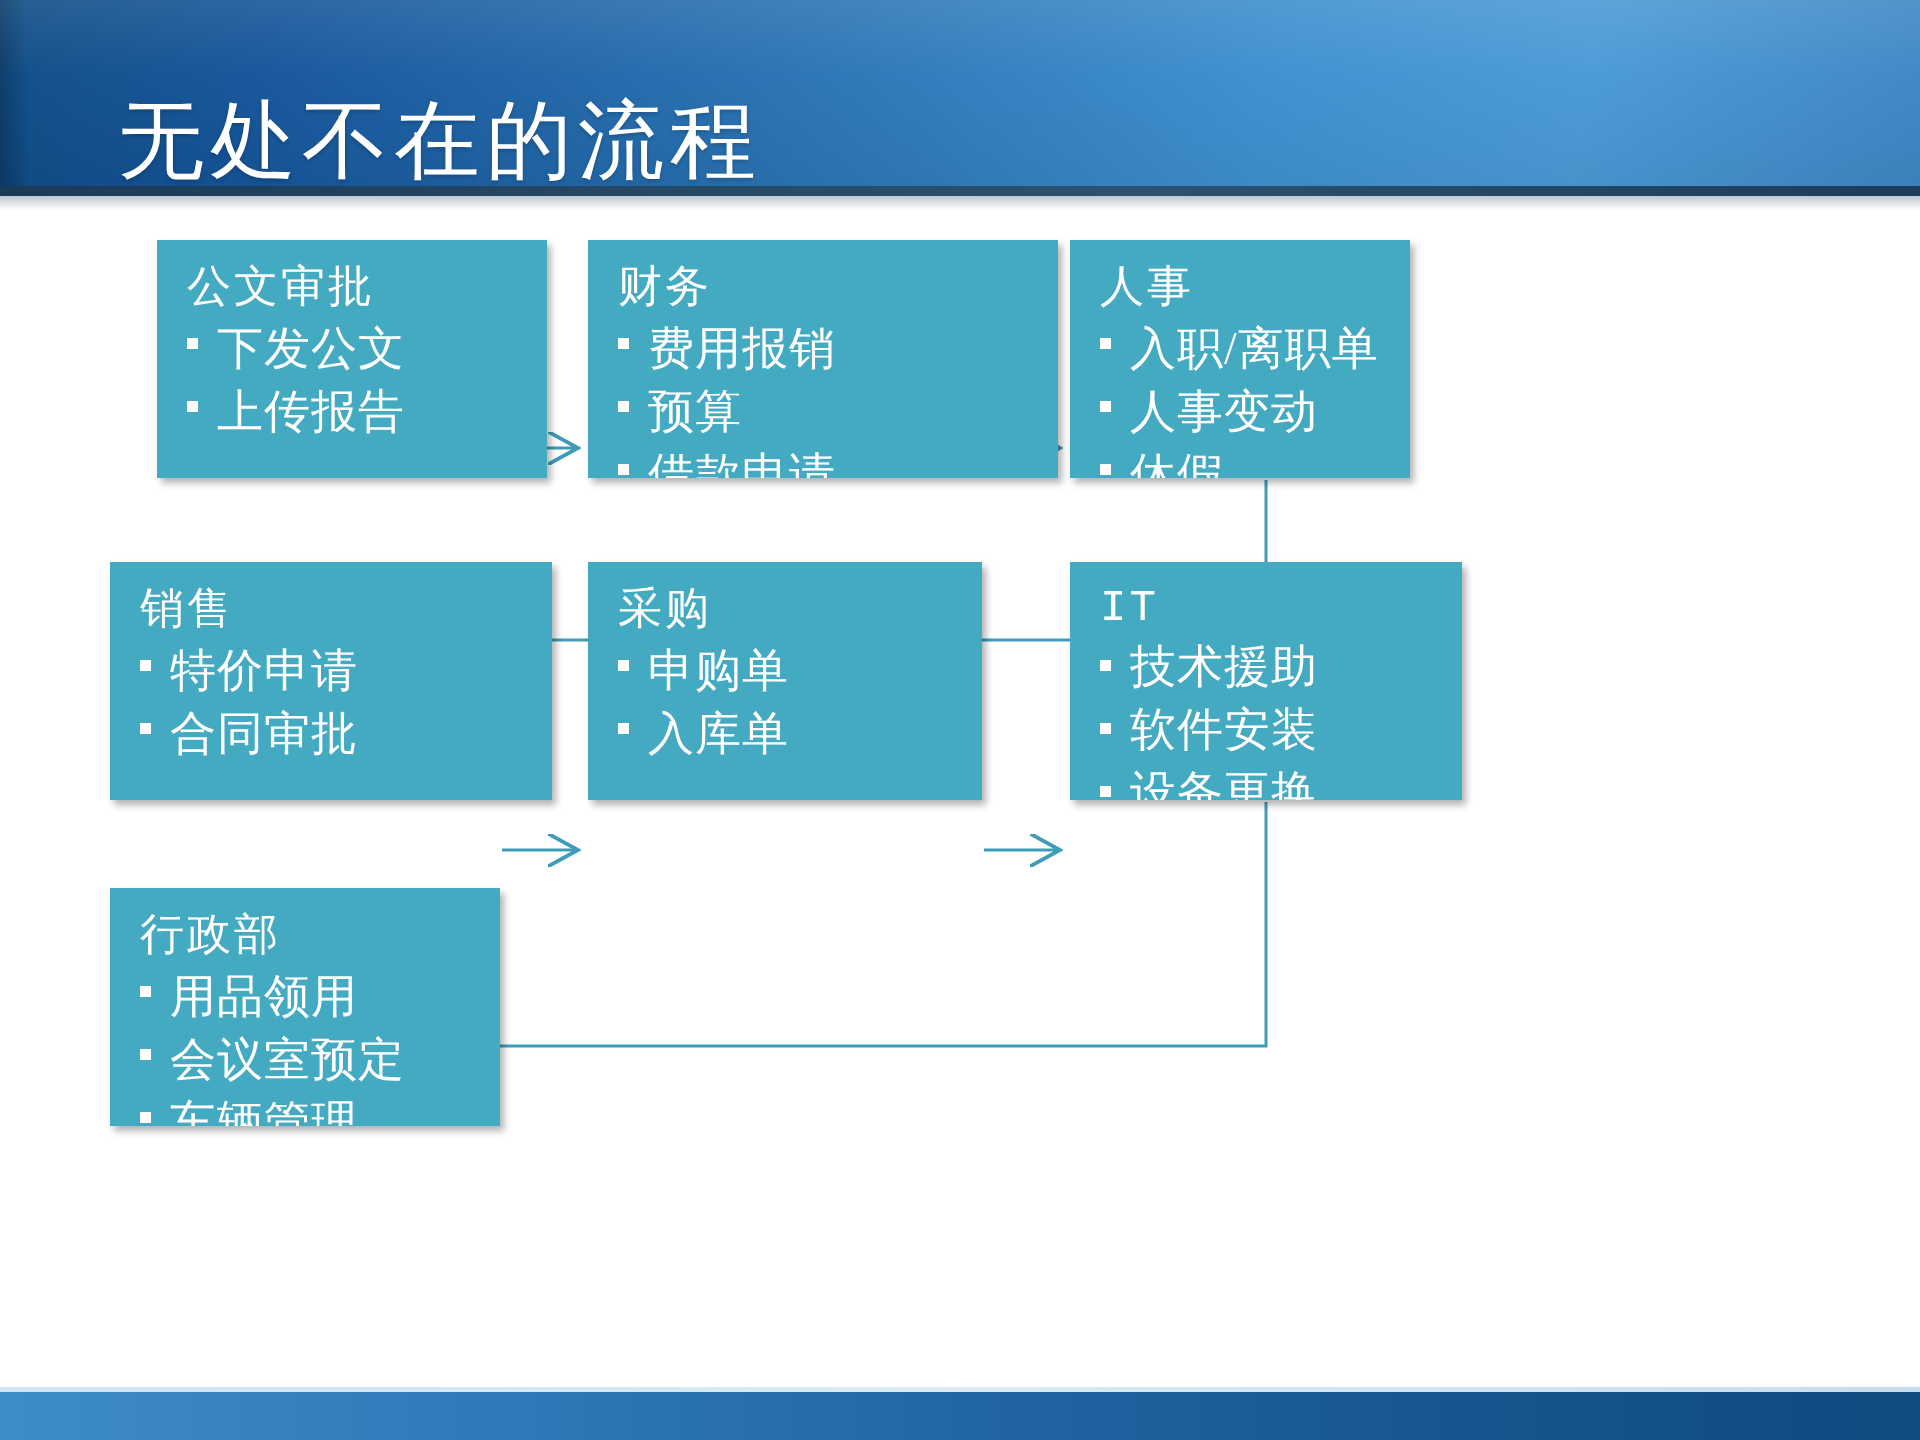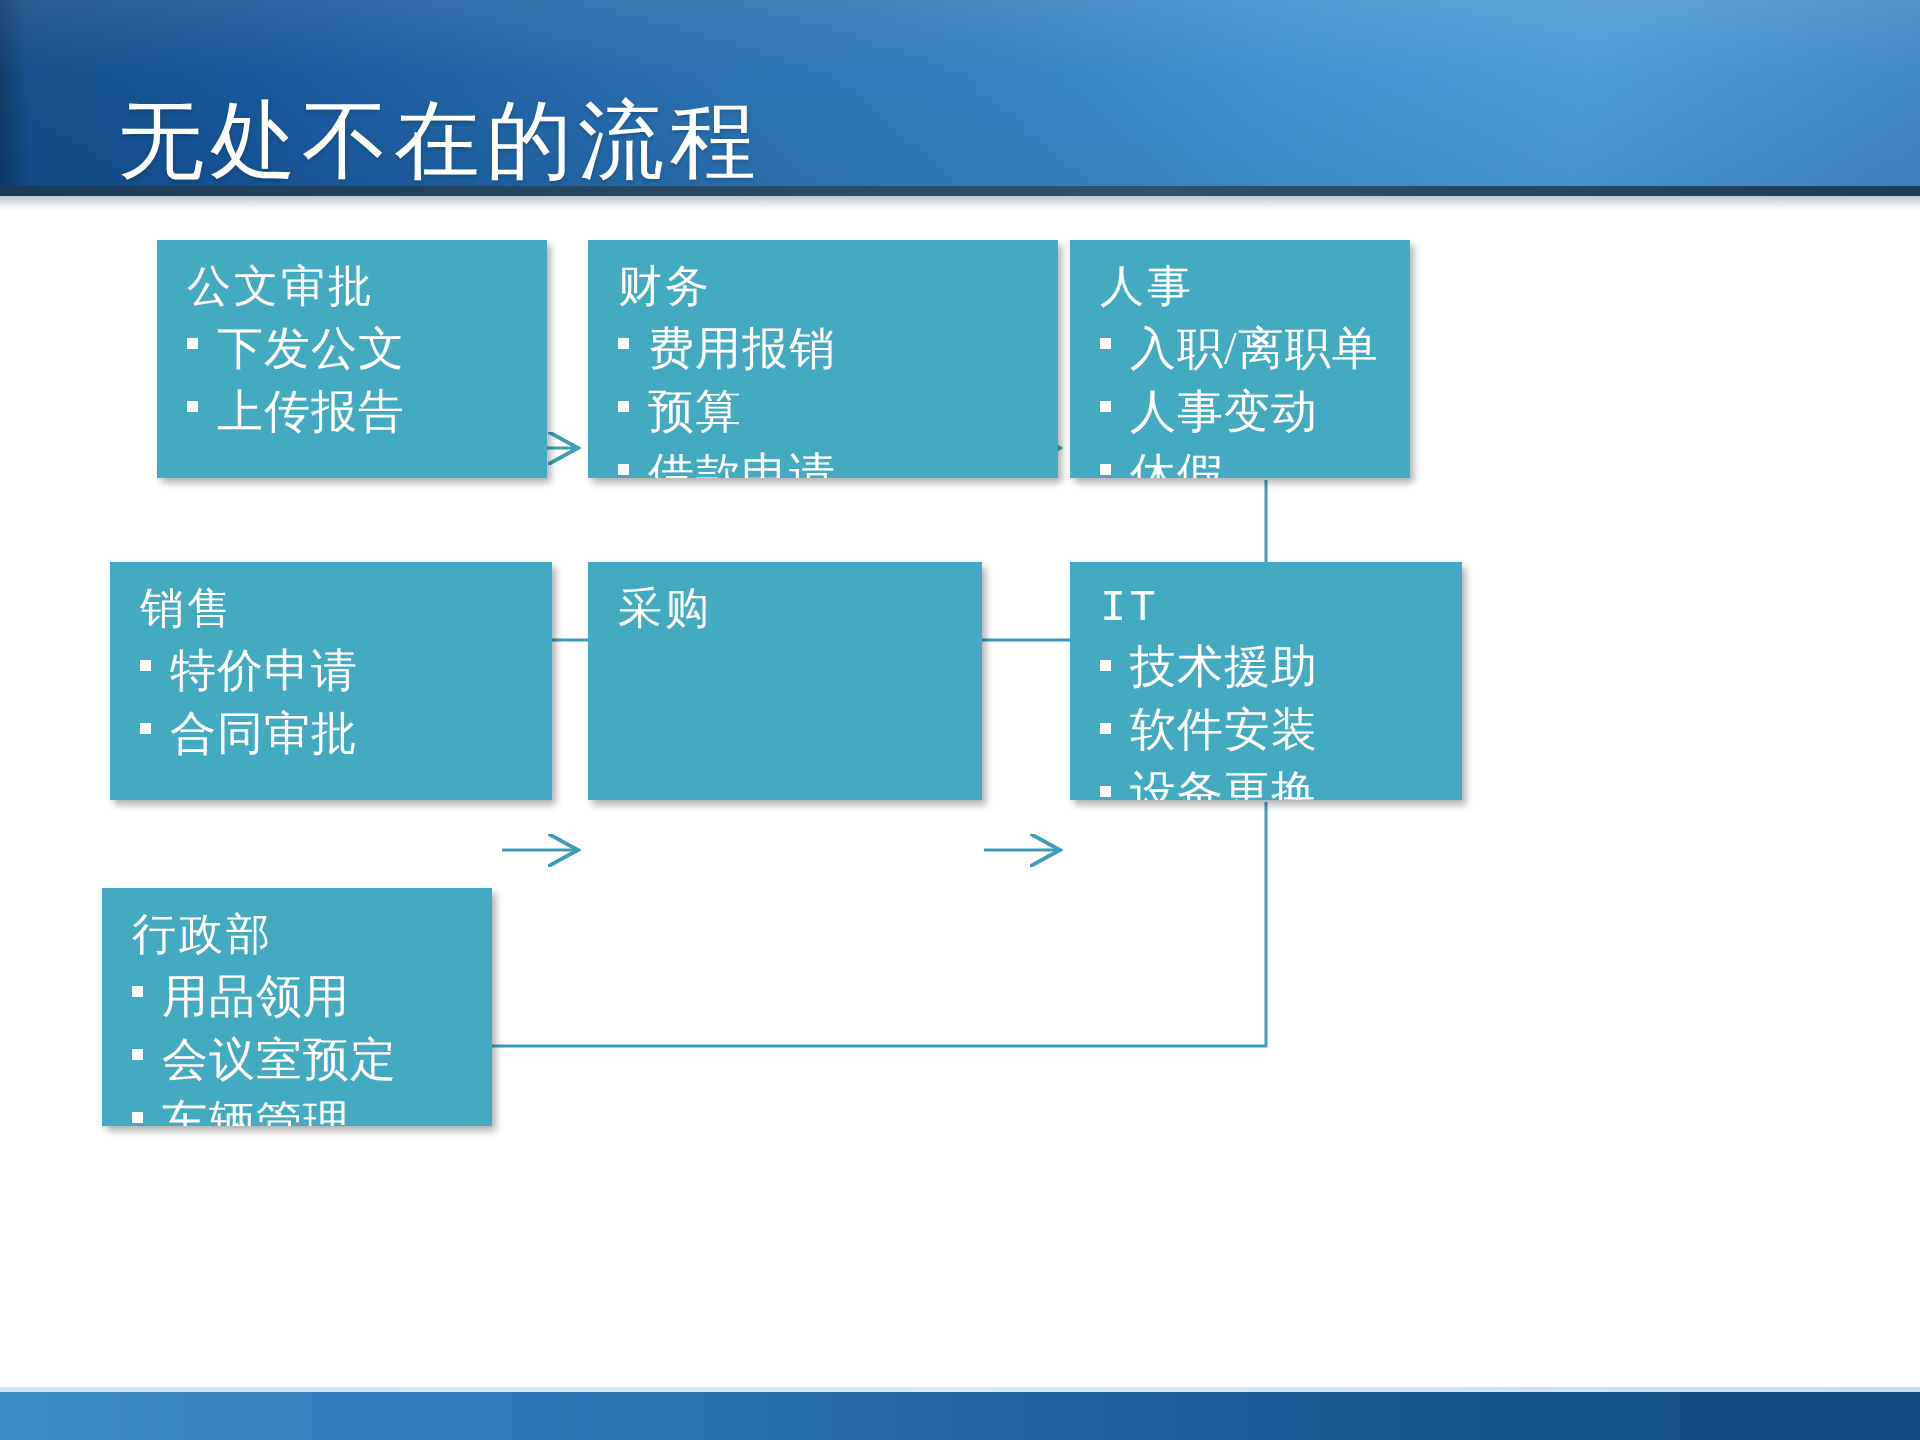--- a/index.html
+++ b/index.html
@@ -165,30 +165,34 @@
     </div>
     <div class="proc-box" style="left: 110px; top: 562px; width: 442px; height: 238px; background: rgb(68, 170, 194);">
       <div class="proc-title">销售</div>
       <ul class="proc-list">
         <li><span class="bullet-square"></span><span>特价申请</span></li>
         <li><span class="bullet-square"></span><span>合同审批</span></li>
       </ul>
     </div>
     <div class="proc-box" style="left: 588px; top: 562px; width: 394px; height: 238px; background: rgb(68, 170, 194);">
       <div class="proc-title">采购</div>
+      <ul class="proc-list">
+        <li><span class="bullet-square"></span><span>申购单</span></li>
+        <li><span class="bullet-square"></span><span>入库单</span></li>
+      </ul>
     </div>
     <div class="proc-box" style="left: 1070px; top: 562px; width: 392px; height: 238px; background: rgb(68, 170, 194); font-family: Liberation Mono, monospace;">
       <div class="proc-title">IT</div>
       <ul class="proc-list">
         <li><span class="bullet-square"></span><span>技术援助</span></li>
         <li><span class="bullet-square"></span><span>软件安装</span></li>
         <li><span class="bullet-square"></span><span>设备更换</span></li>
       </ul>
     </div>
-    <div class="proc-box" style="left: 102px; top: 888px; width: 390px; height: 238px; background: rgb(68, 170, 194);">
+    <div class="proc-box" style="left: 110px; top: 888px; width: 390px; height: 238px; background: rgb(68, 170, 194);">
       <div class="proc-title">行政部</div>
       <ul class="proc-list">
         <li><span class="bullet-square"></span><span>用品领用</span></li>
         <li><span class="bullet-square"></span><span>会议室预定</span></li>
         <li><span class="bullet-square"></span><span>车辆管理</span></li>
       </ul>
     </div>
   </div>
 
 <div id="footer-rule"></div>

